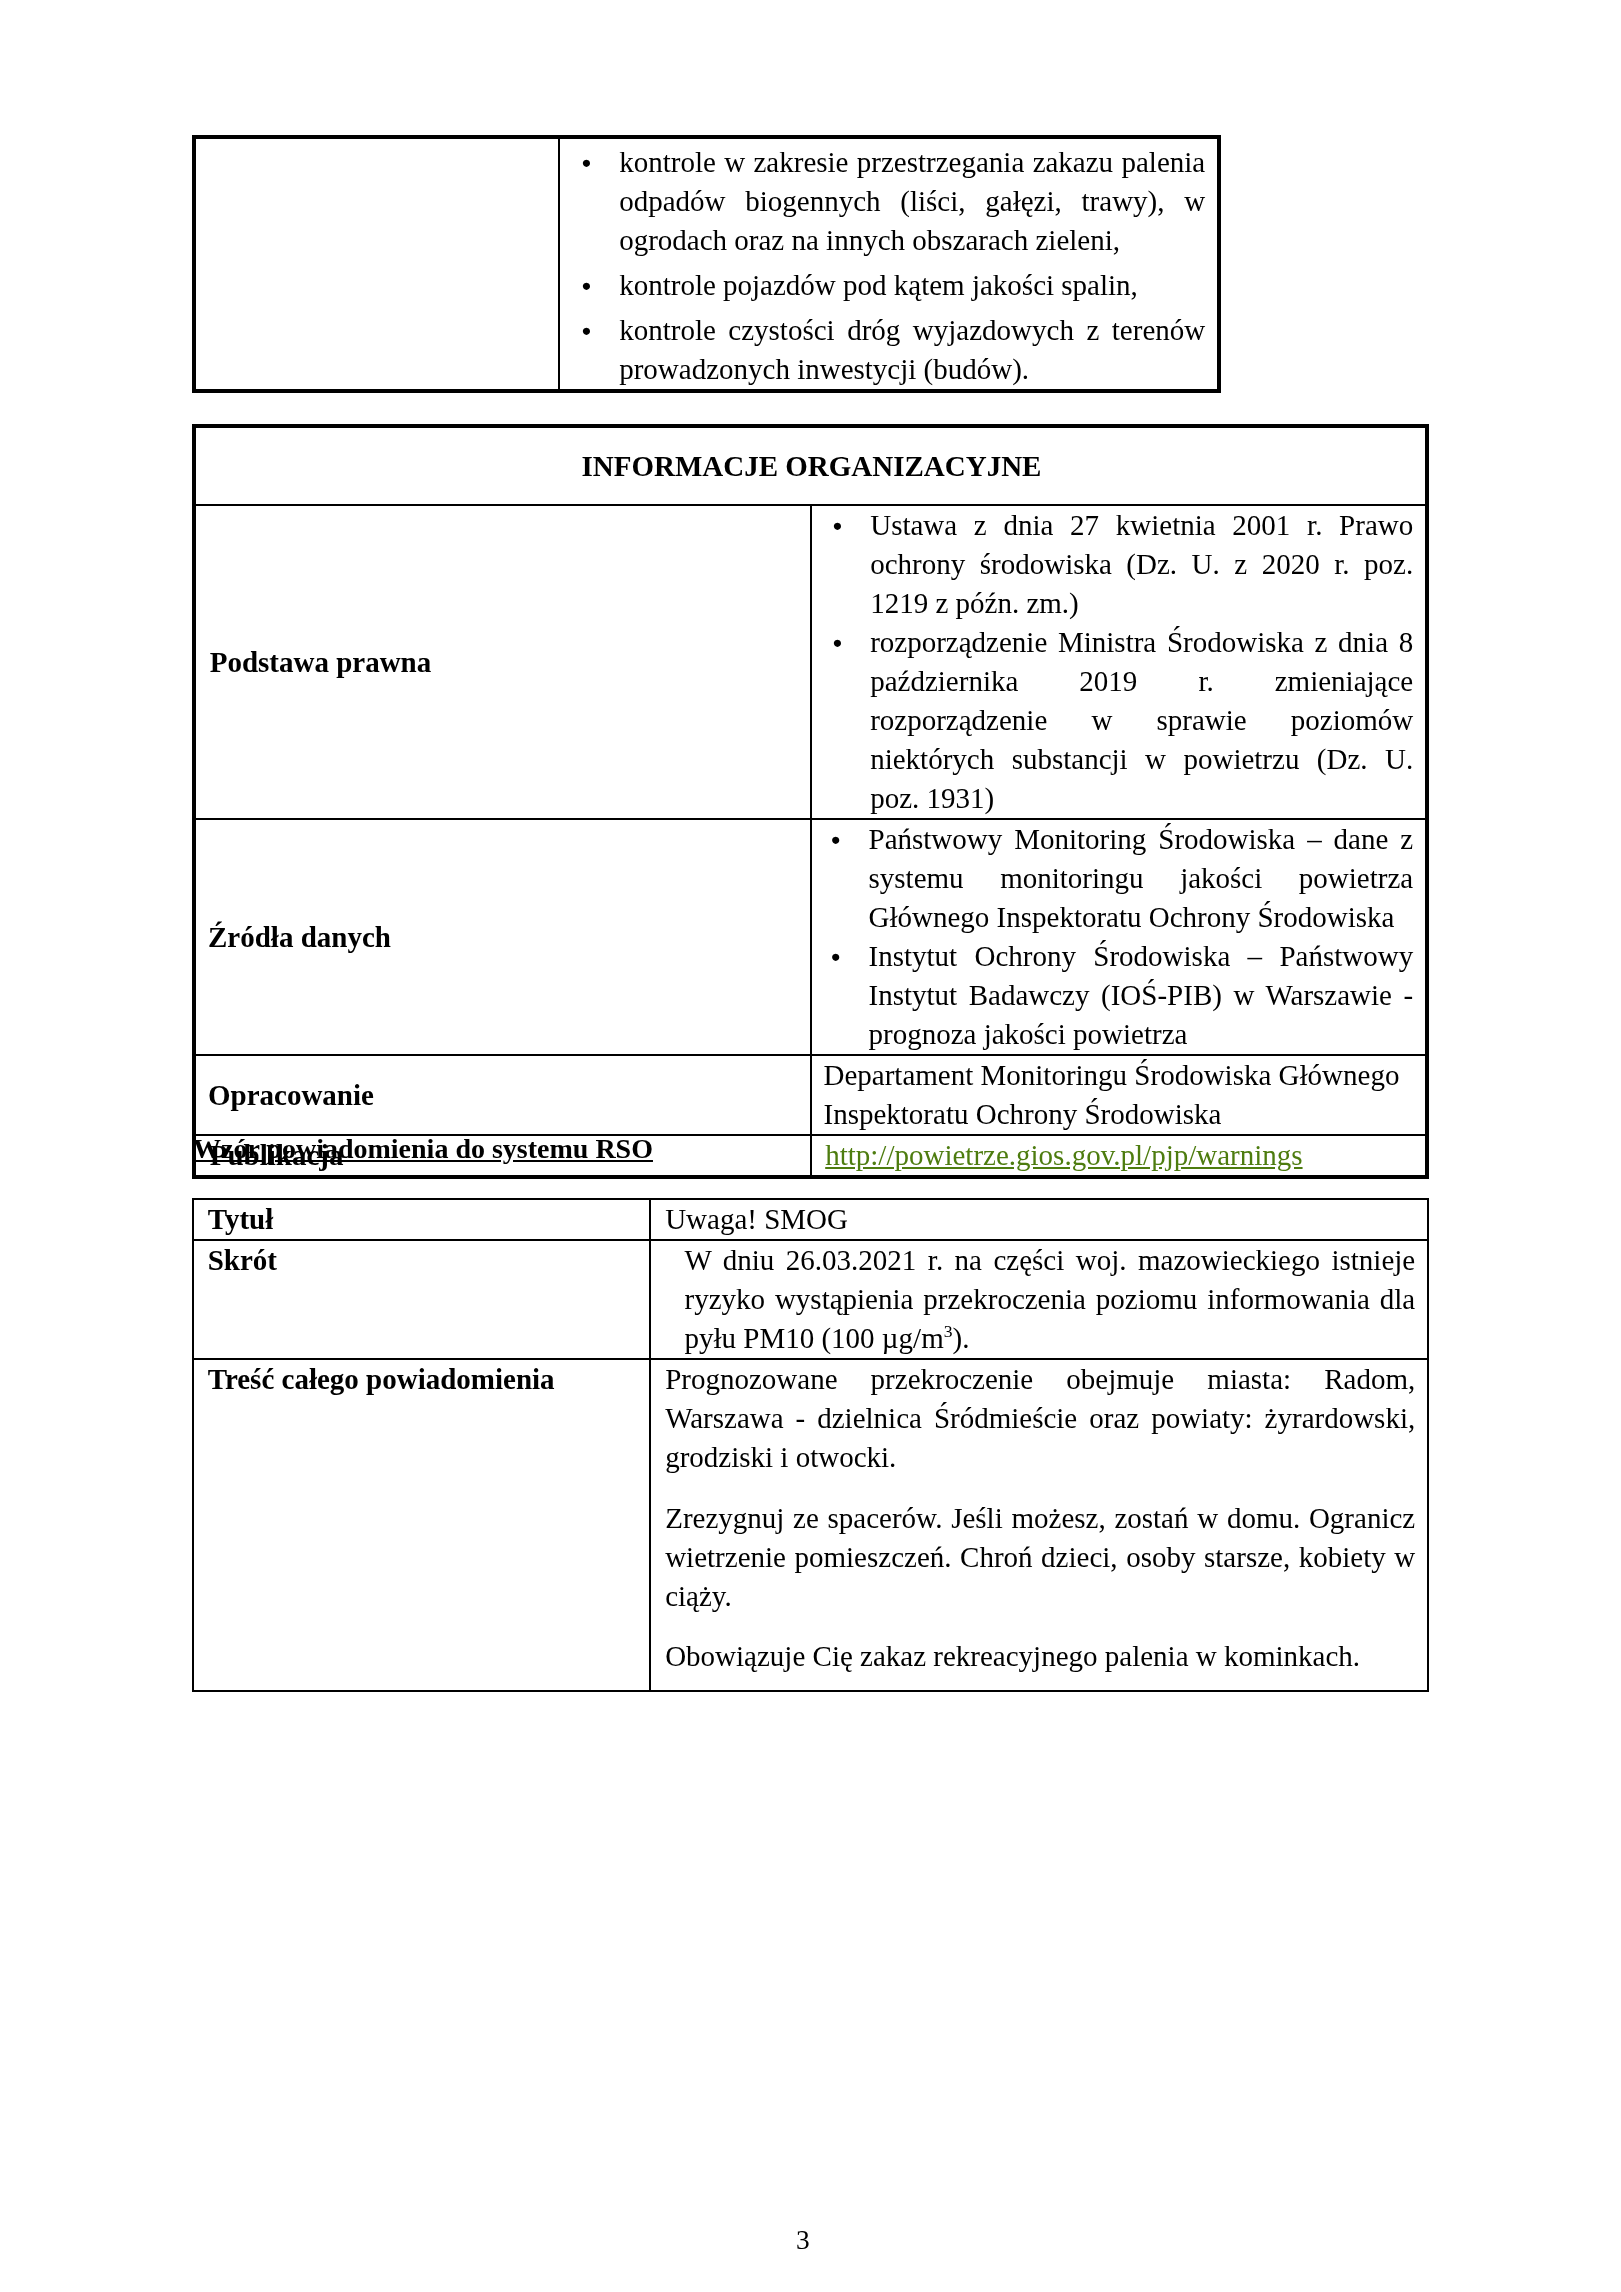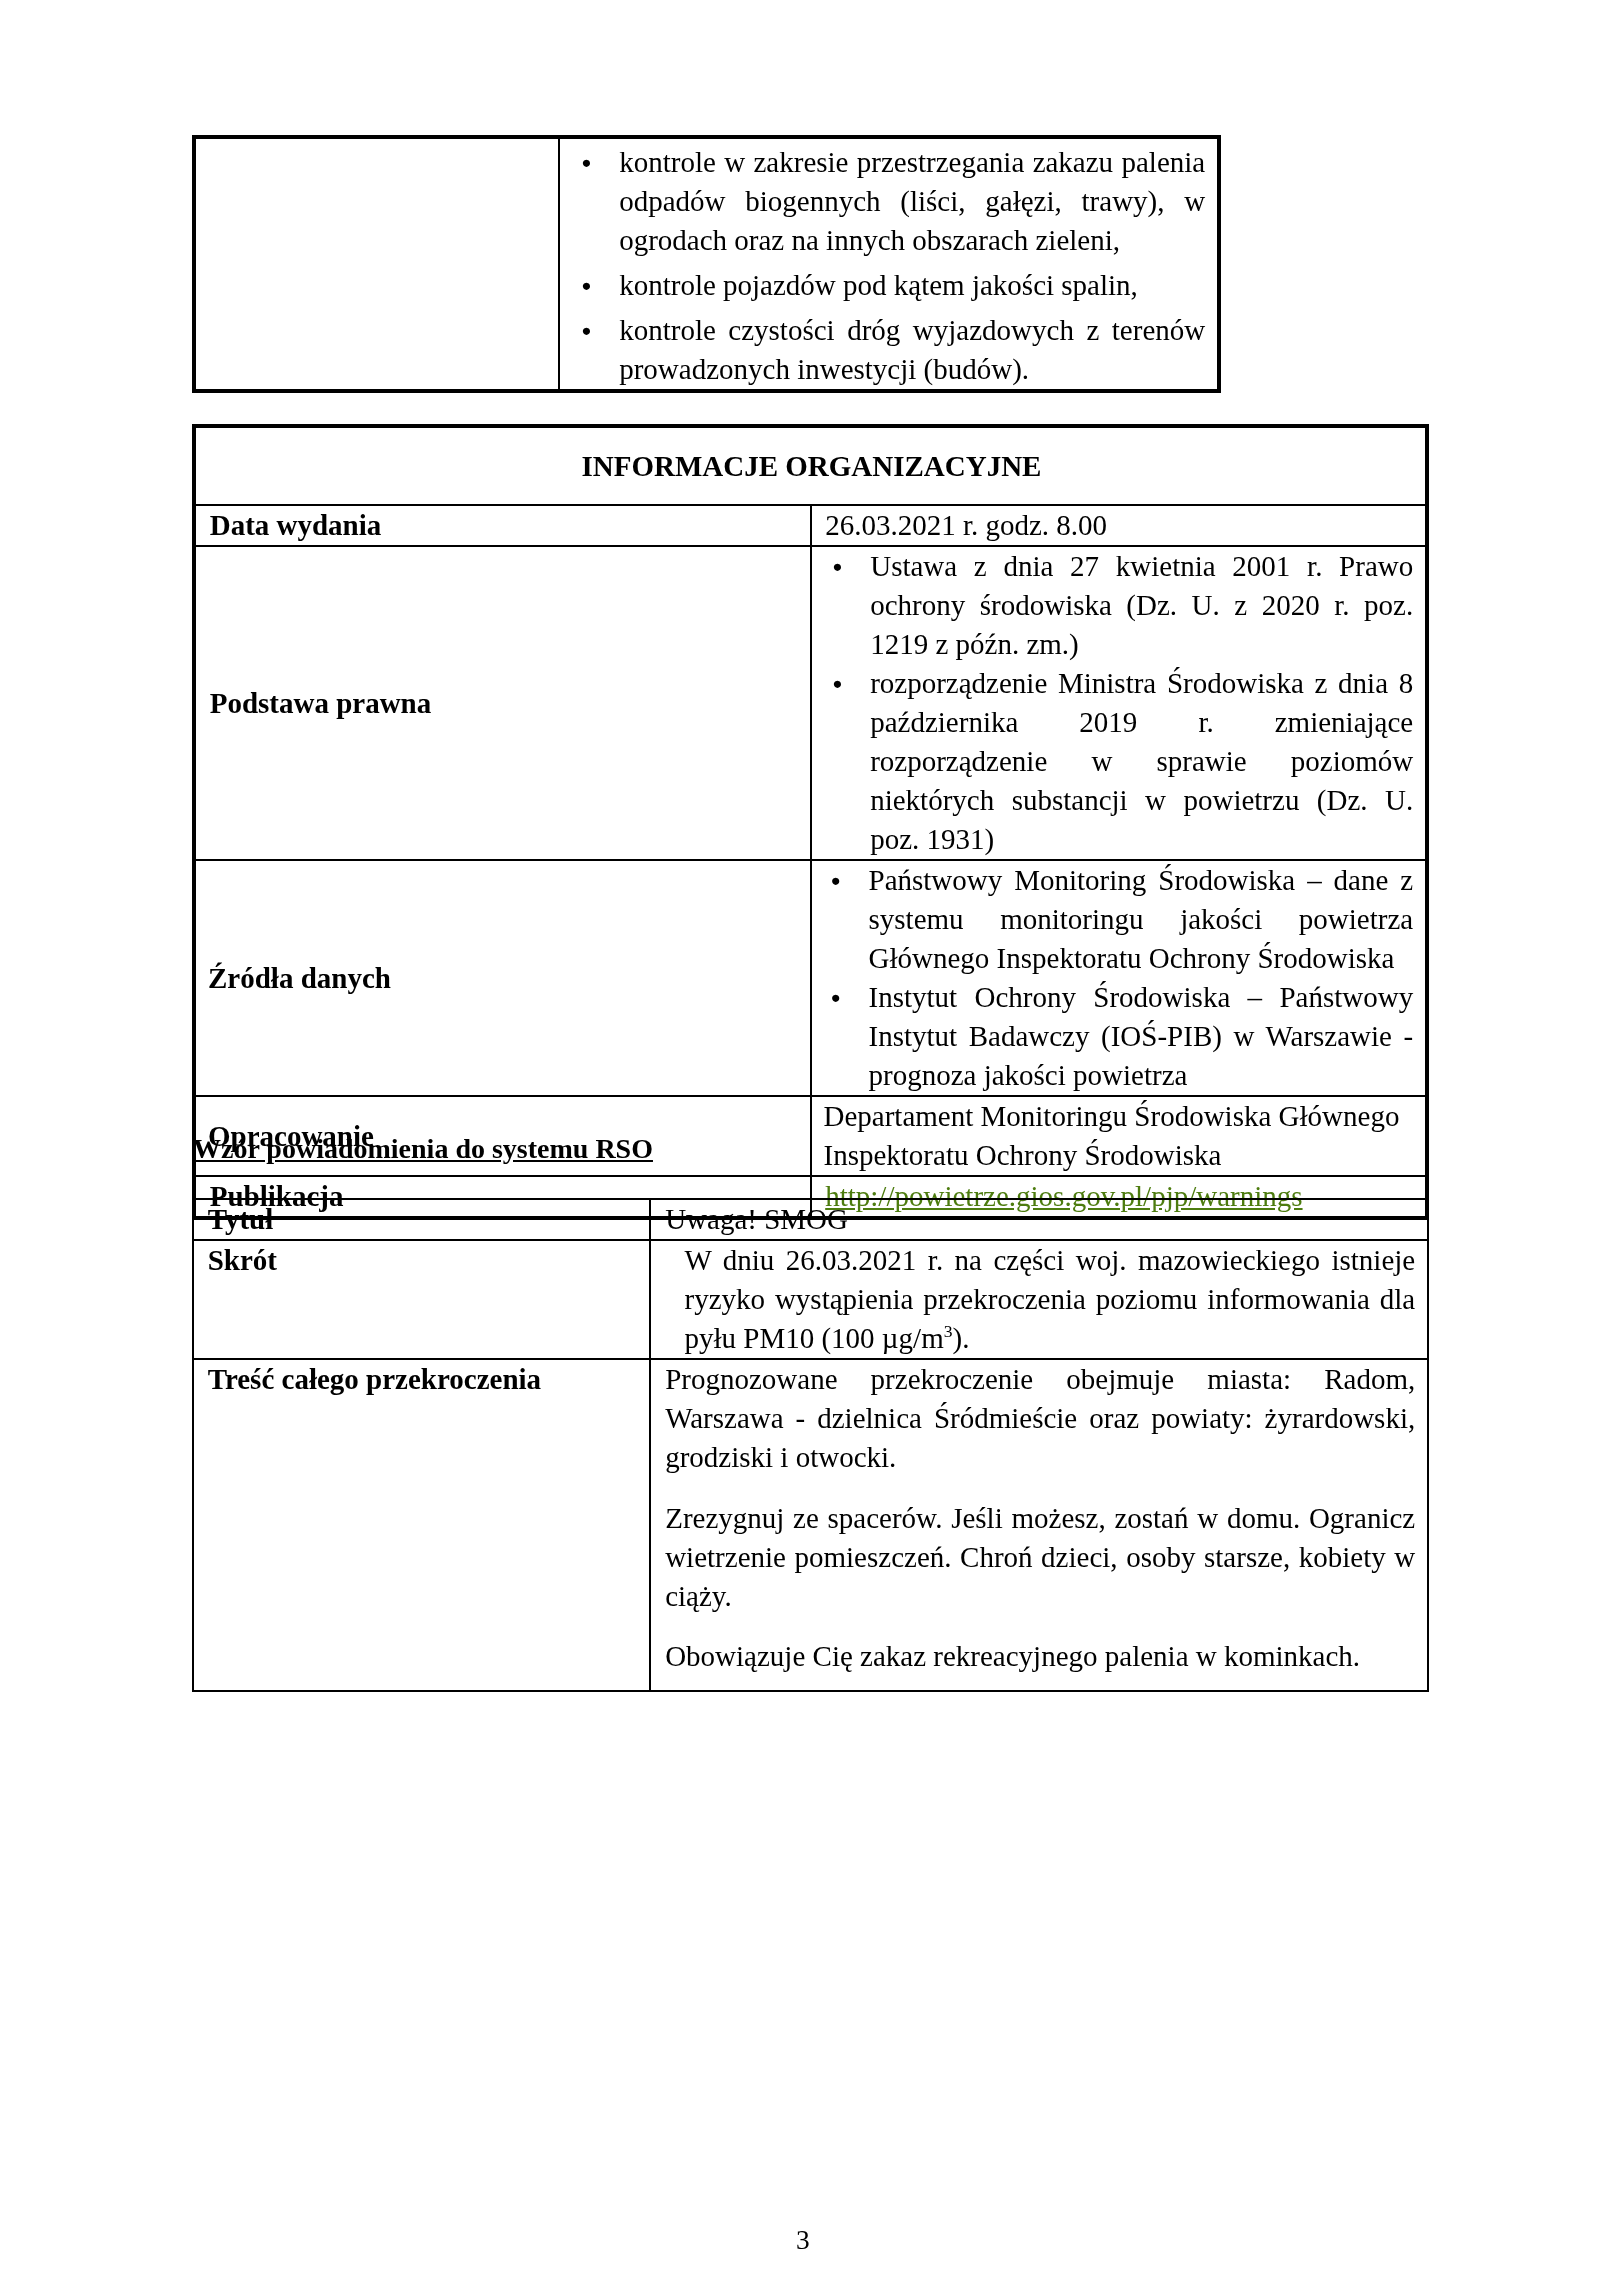--- a/index.html
+++ b/index.html
@@ -52,24 +52,20 @@
   </tr>
 </tbody>
   </table>
 
 <table id="t2">
   <tbody>
       <tr class="hdr">
     <td colspan="2">INFORMACJE ORGANIZACYJNE</td>
   </tr>
   <tr>
-    <td class="l">Data wydania</td>
-    <td>26.03.2021 r. godz. 8.00</td>
-  </tr>
-  <tr>
     <td class="l">Podstawa prawna</td>
     <td>
       <ul>
         <li>Ustawa z dnia 27 kwietnia 2001 r. Prawo ochrony środowiska (Dz. U. z 2020 r. poz. 1219 z późn. zm.)</li>
         <li>rozporządzenie Ministra Środowiska z dnia 8 października 2019 r. zmieniające rozporządzenie w sprawie poziomów niektórych substancji w powietrzu (Dz. U. poz. 1931)</li>
       </ul>
     </td>
   </tr>
   <tr class="thick">
     <td class="l">Źródła danych</td>
@@ -99,21 +95,21 @@
   <tbody>
       <tr>
     <td class="l" style="border-top:none">Tytuł</td>
     <td style="border-top:none">Uwaga! SMOG</td>
   </tr>
   <tr>
     <td class="l">Skrót</td>
     <td class="just"><span>W dniu 26.03.2021 r. na części woj. mazowieckiego istnieje ryzyko wystąpienia przekroczenia poziomu informowania dla pyłu PM10 (100 µg/m</span><sup>3</sup><span>).</span></td>
   </tr>
   <tr>
-    <td class="l">Treść całego przekroczenia</td>
+    <td class="l">Treść całego powiadomienia</td>
     <td>
       <p>Prognozowane przekroczenie obejmuje miasta: Radom, Warszawa - dzielnica Śródmieście oraz powiaty: żyrardowski, grodziski i otwocki.</p>
       <p>Zrezygnuj ze spacerów. Jeśli możesz, zostań w domu. Ogranicz wietrzenie pomieszczeń. Chroń dzieci, osoby starsze, kobiety w ciąży.</p>
       <p>Obowiązuje Cię zakaz rekreacyjnego palenia w kominkach.</p>
     </td>
   </tr>
 </tbody>
   </table>
 
 <div id="page-num">3</div>

